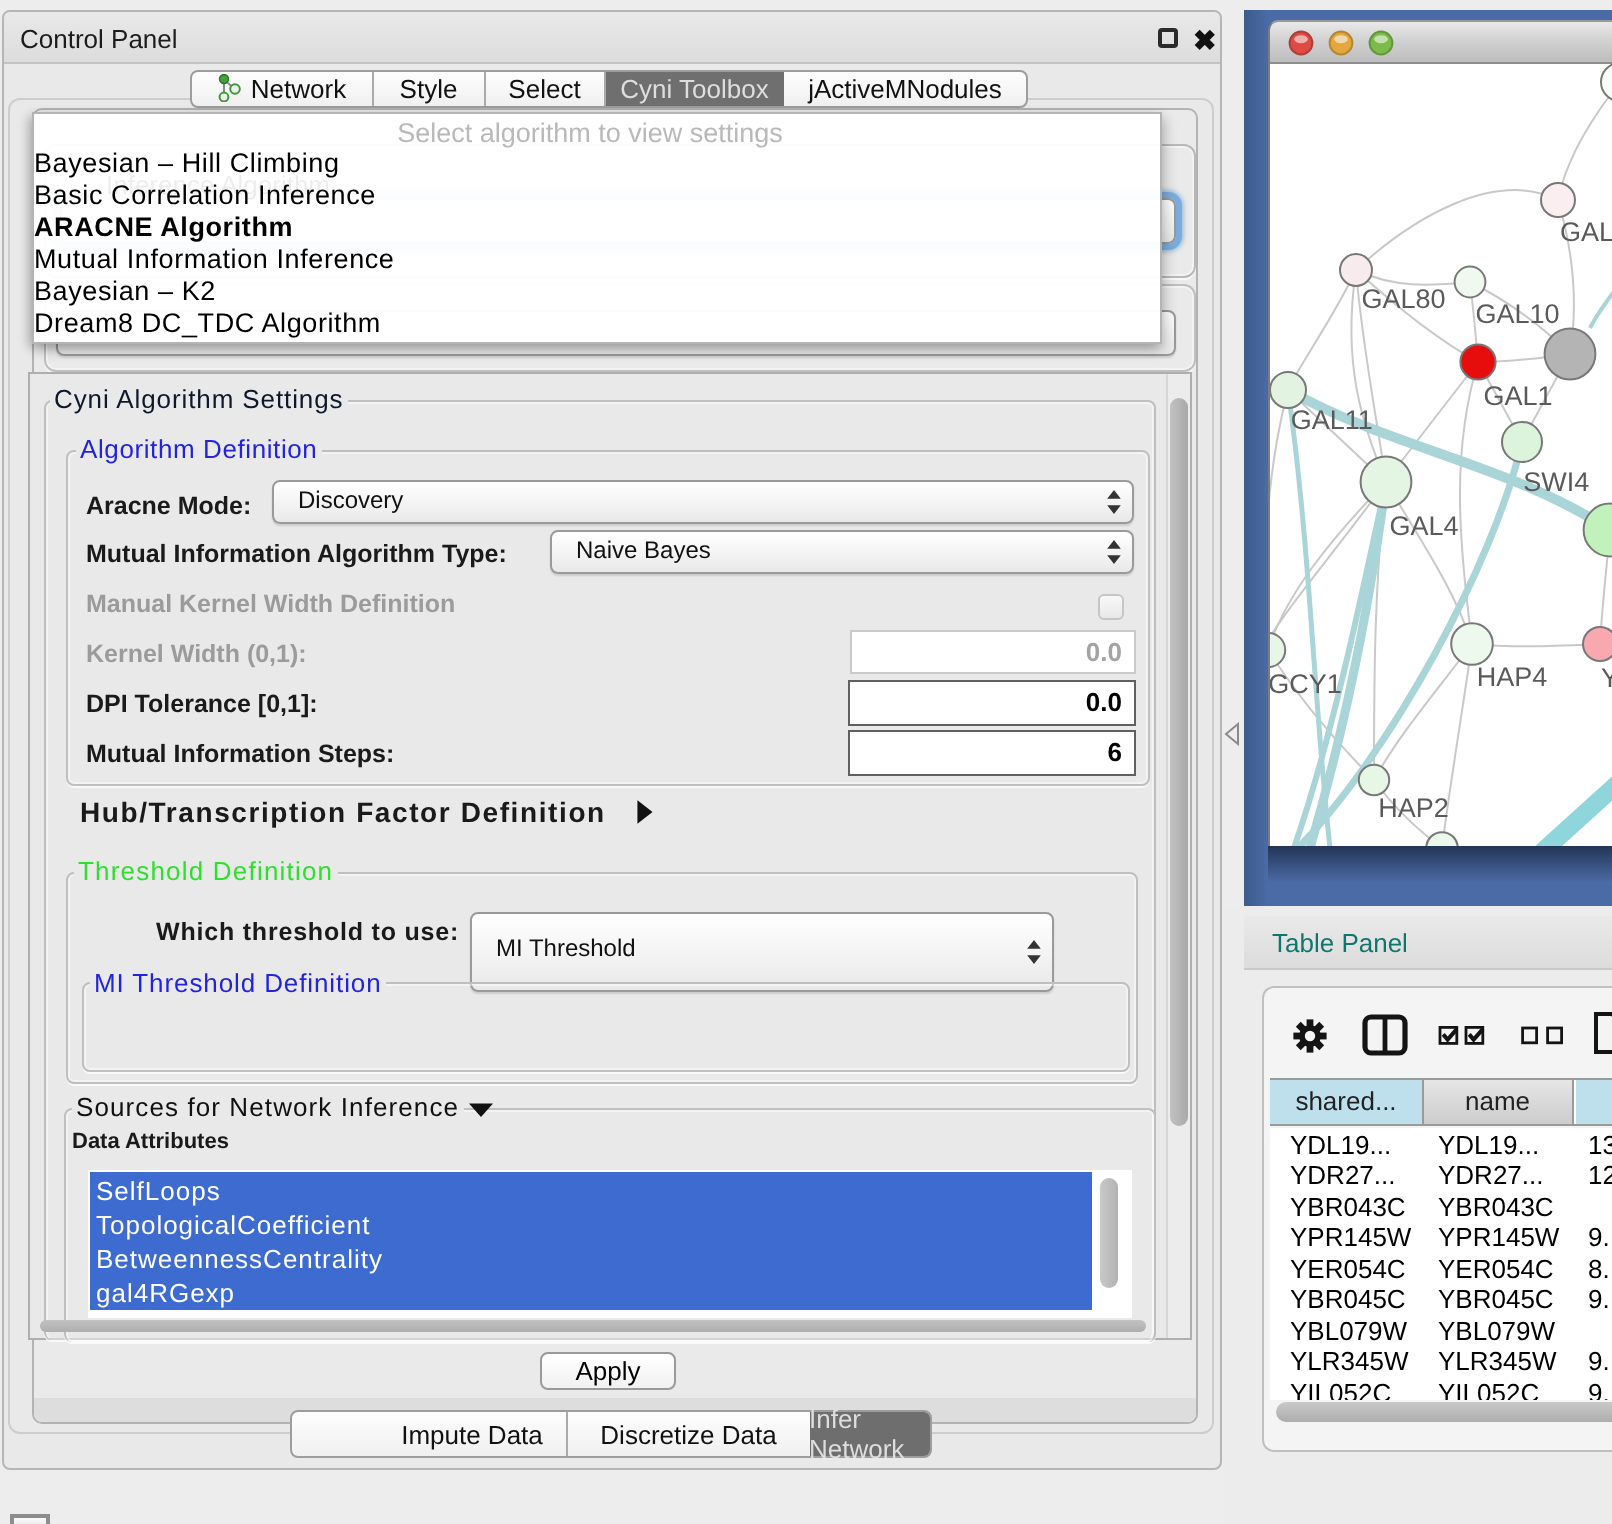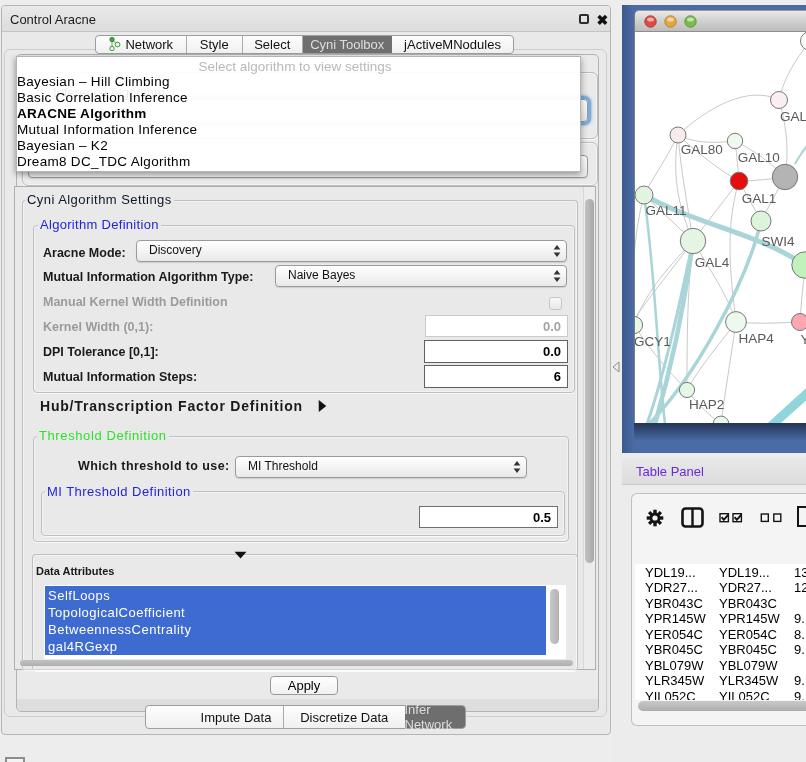--- a/index.html
+++ b/index.html
@@ -26,21 +26,21 @@
 </head>
 <body>
 <div id="stage">
 
   <div class="abs" id="cpwin" style="left:1px; top:5px; width:610px; height:730px;
        background:#e9e9e9; border:1px solid #b5b5b5; border-radius:4px;"></div>
 
   <div class="abs" style="left:2px; top:6px; width:608px; height:26px;
        background:linear-gradient(#e9e9e9,#dcdcdc); border-bottom:1px solid #c3c3c3;
        border-radius:3px 3px 0 0;"></div>
-  <div class="abs" style="left:10px; top:12px; font-size:13px; color:#1c1c1c;">Control Aracne</div>
+  <div class="abs" style="left:10px; top:12px; font-size:13px; color:#1c1c1c;">Control Panel</div>
   <div class="abs" style="left:579px; top:14px; width:9.5px; height:10px; border:2px solid #2b2b2b; border-radius:2px;"></div>
   <div class="abs" style="left:596.5px; top:11.5px; font-size:14px; font-weight:bold; color:#111;">✖</div>
 
   <div class="abs" style="left:4px; top:49px; width:603px; height:668px; background:#e9e9e9;
        border:1px solid #cdcdcd; border-radius:6px;"></div>
 
   <div class="abs" style="left:16px; top:53.5px; width:583px; height:658px;
        background:#eaeaea; border:1px solid #b3b3b3; border-radius:5px;"></div>
   <div class="abs" style="left:17px; top:699px; width:581px; height:12px; background:#dddddd; border-radius:0 0 4px 4px;"></div>
 
@@ -116,35 +116,33 @@
 
   <div class="lbl" style="left:40px; top:397.5px; font-size:14px; letter-spacing:0.8px;">Hub/Transcription Factor Definition</div>
   <svg class="abs" style="left:317px; top:399px;" width="11" height="14" viewBox="0 0 10 13">
     <path d="M1.5 1 L8.5 6.5 L1.5 12 Z" fill="#111"></path>
     </svg>
 
   <div class="gbox" style="left:33px; top:435.5px; width:536px; height:106px; border-radius:4px;"></div>
   <div class="gcap" style="left:37px; top:427.5px; color:#2ee02e; font-weight:normal; font-size:13px; letter-spacing:0.6px;">Threshold Definition</div>
 
   <div class="lbl" style="left:78px; top:458.5px; width:151px; text-align:right; letter-spacing:0.4px;">Which threshold to use:</div>
-  <div class="combo" style="left:235px; top:455.5px; width:292px; height:22px;">
+  <div class="combo" style="left:235px; top:455.5px; width:292px; height:40px;">
     <span class="ct">MI Threshold</span>
     <svg class="spin" viewBox="0 0 8 12">
         <path d="M4 0 L7.4 4.4 H0.6 Z" fill="#333"></path>
         <path d="M4 12 L7.4 7.6 H0.6 Z" fill="#333"></path>
       </svg>
   </div>
 
   <div class="gbox" style="left:41px; top:491px; width:524px; height:45px; border-radius:4px;"></div>
   <div class="gcap" style="left:45px; top:483.5px; color:#2323dd; font-weight:normal; font-size:13px; letter-spacing:0.45px;">MI Threshold Definition</div>
-  <div class="field" style="left:419px; top:506px; width:139px; height:22px; border:1.5px solid #707070;">
-    <span class="ftext" style="color:#000;">0.5</span>
-    </div>
 
   <div class="gbox" style="left:32px; top:553.5px; width:546px; height:117px; border-radius:4px; border-bottom:none;"></div>
+  <div class="gcap" style="left:36px; top:546px; font-size:13px; font-weight:normal; color:#111; letter-spacing:0.55px;">Sources for Network Inference</div>
   <svg class="abs" style="left:233.5px; top:550.5px;" width="13" height="8" viewBox="0 0 13 8">
     <path d="M0.5 0.8 L12.5 0.8 L6.5 7.5 Z" fill="#111"></path>
     </svg>
   <div class="lbl" style="left:36px; top:564.5px; font-size:11px;">Data Attributes</div>
 
   <div class="abs" style="left:44px; top:585px; width:522px; height:73.5px; background:#ffffff;"></div>
   <div class="abs" style="left:45px; top:586px; width:501px; height:68.5px; background:#3e6bd0; color:#fff; font-size:13px; letter-spacing:0.5px;
        overflow:hidden; line-height:17.1px; padding:0.5px 0 0 3px;">
     SelfLoops<br>TopologicalCoefficient<br>BetweennessCentrality<br>gal4RGexp
   </div>
@@ -274,21 +272,21 @@
         <text x="103.4" y="311">HAP4</text>
         <text x="165.5" y="311.6">Y</text>
         <text x="54.1" y="376.5">HAP2</text>
       </g>
     </svg>
   </div>
 
   <div class="abs" style="left:612px; top:453px; width:194px; height:309px; background:#ececec;"></div>
   <div class="abs" style="left:621.5px; top:458px; width:184.5px; height:27px;
        background:linear-gradient(#e9e9e9,#dcdcdc); border-bottom:1px solid #c9c9c9;"></div>
-  <div class="abs" style="left:636px; top:464px; font-size:13px; color:#6d28d9;">Table Panel</div>
+  <div class="abs" style="left:636px; top:464px; font-size:13px; color:#0f766e;">Table Panel</div>
 
   <div class="abs" style="left:631px; top:493px; width:175px; height:233px; background:#f4f4f4;
        border:1px solid #c0c0c0; border-radius:6px 0 0 6px; border-right:none; overflow:hidden;">
 
     <svg style="position:absolute; left:0; top:0;" width="175" height="45" viewBox="0 0 175 45">
 
       <g transform="translate(23,24)">
         <g fill="#141414">
           <circle r="5.4"></circle>
           <g>
@@ -312,20 +310,27 @@
       </g>
 
       <g stroke="#141414" fill="none" stroke-width="1.4">
         <rect x="129.3" y="20" width="7" height="7.4"></rect>
         <rect x="141.8" y="20" width="7" height="7.4"></rect>
       </g>
 
       <path d="M166 13 h8 l5 5 v14 h-13 z" fill="none" stroke="#141414" stroke-width="2"></path>
     </svg>
 
+    <div style="position:absolute; left:3px; top:45px; width:172px; height:24px; background:#fff;
+         border-top:1px solid #9a9a9a; border-bottom:1px solid #9a9a9a; font-size:13px; color:#222;">
+      <div style="position:absolute; left:0; top:0; width:76px; height:100%; background:#bee0ed; text-align:center; line-height:22px;">shared...</div>
+      <div style="position:absolute; left:76px; top:0; width:75.5px; height:100%; background:linear-gradient(#e6e6e6,#cccccc);
+           border-left:1px solid #9a9a9a; border-right:1px solid #9a9a9a; text-align:center; line-height:22px;">name</div>
+      <div style="position:absolute; left:153px; top:0; right:0; height:100%; background:#bee0ed;"></div>
+    </div>
 
     <div style="position:absolute; left:3px; top:70px; width:172px; height:136px; background:#fff; font-size:13px; color:#000; overflow:hidden;">
       <div class="trow" style="top:1.5px;">
           <span class="c1">YDL19...</span>
           <span class="c2">YDL19...</span>
           <span class="c3">13</span>
         </div>
       <div class="trow" style="top:17px;">
           <span class="c1">YDR27...</span>
           <span class="c2">YDR27...</span>

